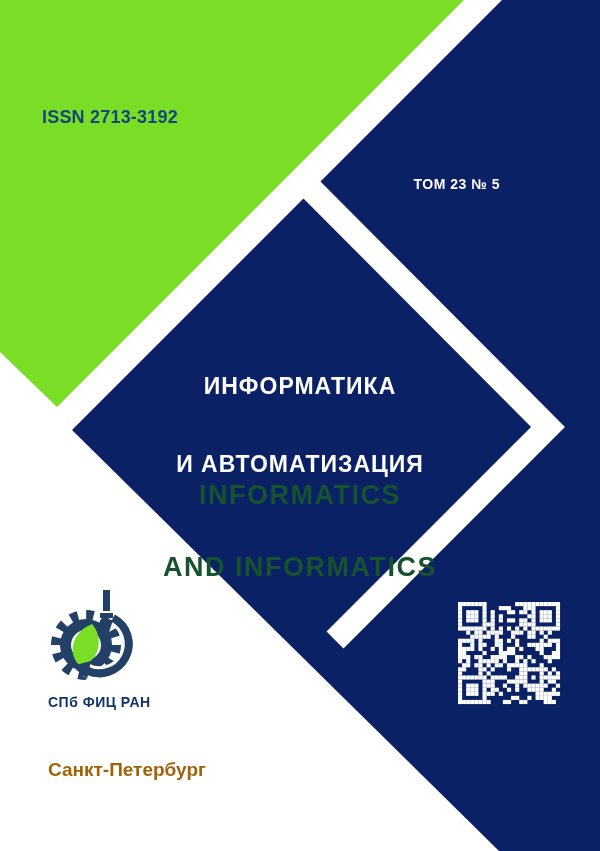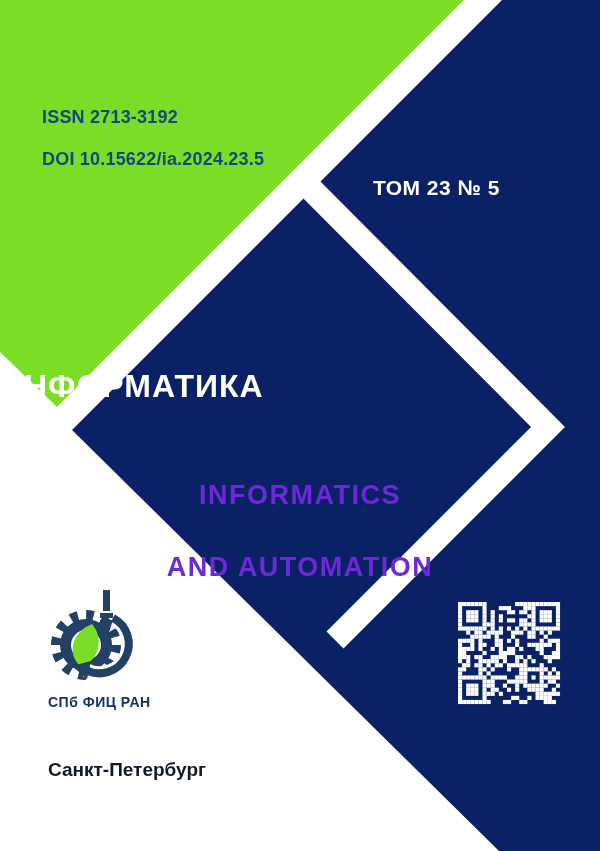--- a/index.html
+++ b/index.html
@@ -9,36 +9,36 @@
     font-family:"Liberation Sans", sans-serif;
   }
   #bg{position:absolute;left:0;top:0;width:600px;height:851px;display:block;}
   .txt{position:absolute;font-weight:bold;white-space:pre-line;}
   #issn-block{
     left:42px;top:86px;font-size:18px;line-height:21px;
     color:#15477A;letter-spacing:0.2px;
   }
   #issn-block div{white-space:nowrap;}
   #volume-label{
-    right:100px;top:176px;font-size:21px;color:#ffffff;
+    right:100px;top:176px;font-size:14px;color:#ffffff;
     letter-spacing:0.5px;
   }
   #title-ru{
-    left:0;top:328px;width:600px;
-    font-size:32px;line-height:39px;color:#ffffff;letter-spacing:1px;
+    left:0;top:328px;width:600px;text-align:center;
+    font-size:23px;line-height:39px;color:#ffffff;letter-spacing:1px;
   }
   #title-en{
     left:0;top:441px;width:600px;text-align:center;
-    font-size:27px;line-height:36px;color:#6d28d9;letter-spacing:1.5px;
+    font-size:27px;line-height:36px;color:#14532d;letter-spacing:1.5px;
   }
   #publisher-name{
     left:48px;top:694px;font-size:14px;color:#12326F;letter-spacing:0.5px;
   }
   #city-year{
-    left:48px;top:737px;font-size:19px;line-height:22px;color:#0f172a;
+    left:48px;top:737px;font-size:19px;line-height:22px;color:#a16207;
   }
 </style>
 </head>
 <body>
 
 <div id="cover">
 
   <svg id="bg" viewBox="0 0 600 851" aria-hidden="true">
 
     <rect x="0" y="0" width="600" height="851" fill="#ffffff"></rect>
@@ -404,32 +404,32 @@
         <rect x="49" y="0" width="15" height="28" fill="#ffffff"></rect>
         <rect x="53" y="2" width="7" height="21" fill="#234066"></rect>
         <rect x="50" y="25" width="13" height="5" fill="#234066"></rect>
         <polygon points="50,32 63,32 56.5,52" fill="#234066"></polygon>
       </g>
     </g>
   </svg>
 
   <div class="txt" id="issn-block">
     <div>ISSN 2713-3192</div>
-    <div>DOI 10.15622/ia.2024.23.5</div>
   </div>
 
   <div class="txt" id="volume-label">ТОМ 23 № 5</div>
 
   <div class="txt" id="title-ru">
     <div>ИНФОРМАТИКА</div>
+    <div>И АВТОМАТИЗАЦИЯ</div>
   </div>
 
   <div class="txt" id="title-en">
     <div>INFORMATICS</div>
-    <div>AND AUTOMATION</div>
+    <div>AND INFORMATICS</div>
   </div>
 
   <div class="txt" id="publisher-name">СПб ФИЦ РАН</div>
   <div class="txt" id="city-year">
     <div>Санкт-Петербург</div>
   </div>
 
 </div>
 
 </body></html>

